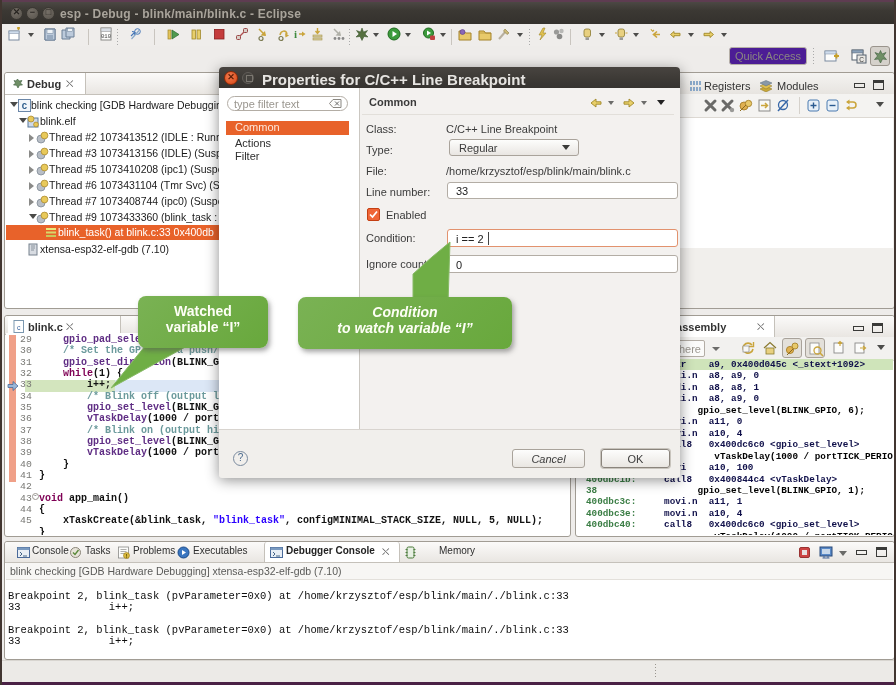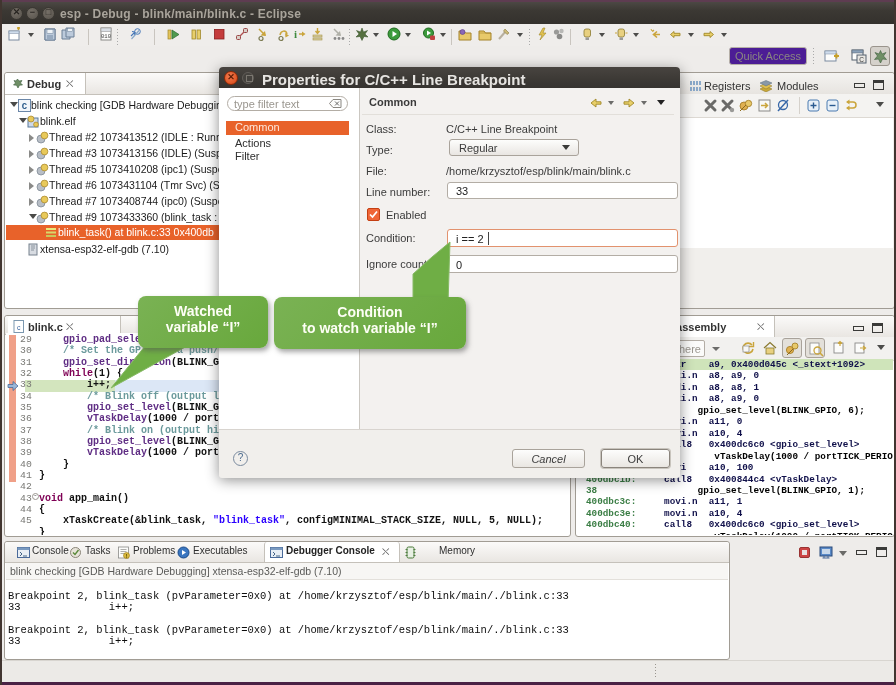--- a/index.html
+++ b/index.html
@@ -508,21 +508,21 @@
 <span class="addr">400dbc18:</span>     movi    a10, 100
 <span class="addr">400dbc1b:</span>     call8   0x400844c4 &lt;vTaskDelay&gt;
 <span class="addr">38</span><span class="src">                  gpio_set_level(BLINK_GPIO, 1);</span>
 <span class="addr">400dbc3c:</span>     movi.n  a11, 1
 <span class="addr">400dbc3e:</span>     movi.n  a10, 4
 <span class="addr">400dbc40:</span>     call8   0x400dc6c0 &lt;gpio_set_level&gt;
 <span class="src">                       vTaskDelay(1000 / portTICK_PERIOD_MS);</span></div>
     </div>
   </div>
 
-  <div class="panel" id="console" style="left:2px;top:541px;width:726px;height:119px;padding-left:12px;">
+  <div class="panel" id="console" style="left:2px;top:541px;width:891px;height:119px;padding-left:12px;">
     <div class="tabbar" style="height:20px;"></div>
     <div id="ctabs">
       <svg style="position:absolute;left:12px;top:4px;" width="13" height="13">
           <rect x="0.5" y="1.5" width="12" height="10" fill="#e8eef5" stroke="#4a6a9a"></rect>
           <rect x="0.5" y="1.5" width="12" height="2.5" fill="#7a9ac0"></rect>
           <path d="M3 6 L5 8 L3 10 M6 10 h4" stroke="#33557a" stroke-width="0.9" fill="none"></path>
         </svg>
       <div class="ctab" style="left:27px;">Console</div>
       <svg style="position:absolute;left:64px;top:4px;" width="13" height="13">
           <circle cx="6.5" cy="6.5" r="5" fill="#e8e4da" stroke="#8a8578"></circle>
@@ -655,21 +655,21 @@
   </div>
 
   <svg class="abs" style="left:0;top:0;z-index:60;" width="896" height="685" pointer-events="none">
     <polygon points="148,340 196,340 109,388" fill="#6fae45" stroke="#87ba66" stroke-width="1"></polygon>
     <polygon points="448,242 446,304 411,304 411,274 430,257" fill="#6fae45" stroke="#87ba66" stroke-width="1"></polygon>
   </svg>
   <div class="callout" style="left:136px;top:296px;width:130px;height:52px;z-index:61;">
     <div style="margin-top:7px;">Watched</div>
     <div>variable “I”</div>
   </div>
-  <div class="callout" style="left:272px;top:297px;width:192px;height:52px;z-index:61;">
+  <div class="callout" style="left:296px;top:297px;width:214px;height:52px;z-index:61;font-style:italic;">
     <div style="margin-top:7px;">Condition</div>
     <div>to watch variable “I”</div>
   </div>
 
   <div class="abs" style="left:0px;top:660px;width:896px;height:22px;background:#eceae7;border-top:1px solid #d8d5d0;"></div>
   <div class="abs" style="left:653px;top:664px;width:1px;height:13px;background:repeating-linear-gradient(#9a968f 0 1px,transparent 1px 3px);"></div>
   <div class="abs" style="left:0;top:682px;width:896px;height:3px;background:#4a2145;"></div>
 </div>
 
 </body></html>

